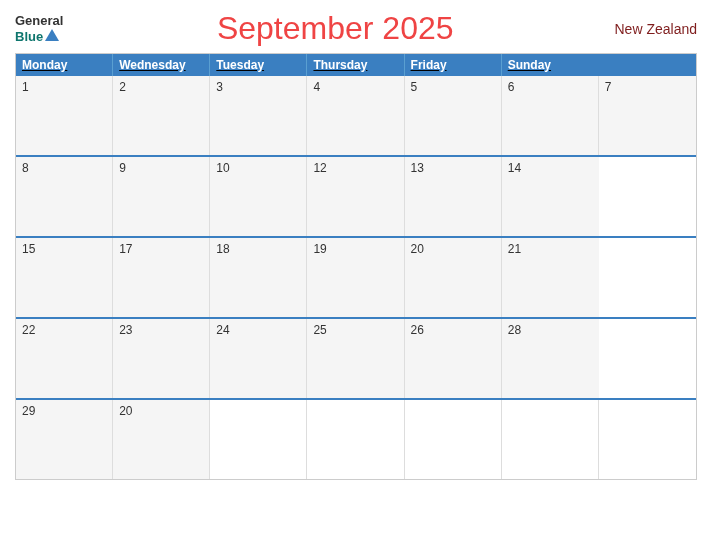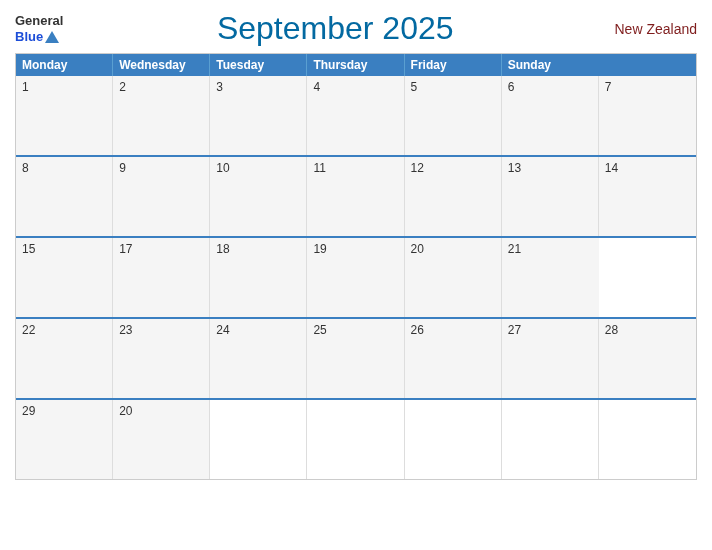--- a/index.html
+++ b/index.html
@@ -28,59 +28,60 @@
       flex-direction: column;
       font-size: 12px;
       line-height: 1.2;
     }
     .logo-general {
       color: #333;
       font-size: 13px;
       font-weight: bold;
     }
     .logo-blue {
-      color: #1d4ed8;
+      color: #0f766e;
       font-size: 13px;
       font-weight: bold;
       display: flex;
-      align-items: flex-end;
+      align-items: flex-start;
     }
     .logo-triangle {
       width: 0;
       height: 0;
       border-left: 7px solid transparent;
       border-right: 7px solid transparent;
       border-bottom: 12px solid #3a7fc1;
       display: inline-block;
       margin-left: 2px;
       margin-bottom: 1px;
     }
     .title {
       font-size: 32px;
-      color: #0369a1;
+      color: #ef4444;
       font-weight: normal;
       text-align: center;
       flex: 1;
     }
     .country {
       font-size: 14px;
       color: #7f1d1d;
       text-align: right;
       min-width: 90px;
     }
     .calendar {
       flex: 1;
       display: flex;
       flex-direction: column;
       border: 1px solid #ccc;
     }
     .cal-header {
       display: grid;
       grid-template-columns: repeat(7, 1fr);
       background: #3a7fc1;
+      text-decoration: underline;
     }
     .cal-header-cell {
       color: #fff;
       font-size: 12px;
       font-weight: bold;
       padding: 4px 6px;
       border-right: 1px solid #5a9fd1;
     }
     .cal-header-cell:last-child {
       border-right: none;
@@ -152,40 +153,38 @@
           <div class="cal-cell"><span class="day-num">3</span></div>
           <div class="cal-cell"><span class="day-num">4</span></div>
           <div class="cal-cell"><span class="day-num">5</span></div>
           <div class="cal-cell"><span class="day-num">6</span></div>
           <div class="cal-cell"><span class="day-num">7</span></div>
         </div>
         <div class="cal-week">
           <div class="cal-cell"><span class="day-num">8</span></div>
           <div class="cal-cell"><span class="day-num">9</span></div>
           <div class="cal-cell"><span class="day-num">10</span></div>
-          <div class="cal-cell"><span class="day-num">11</span></div>
           <div class="cal-cell"><span class="day-num">12</span></div>
           <div class="cal-cell"><span class="day-num">13</span></div>
           <div class="cal-cell"><span class="day-num">14</span></div>
         </div>
         <div class="cal-week">
           <div class="cal-cell"><span class="day-num">15</span></div>
           <div class="cal-cell"><span class="day-num">17</span></div>
           <div class="cal-cell"><span class="day-num">18</span></div>
           <div class="cal-cell"><span class="day-num">19</span></div>
           <div class="cal-cell"><span class="day-num">20</span></div>
           <div class="cal-cell"><span class="day-num">21</span></div>
         </div>
         <div class="cal-week">
           <div class="cal-cell"><span class="day-num">22</span></div>
           <div class="cal-cell"><span class="day-num">23</span></div>
           <div class="cal-cell"><span class="day-num">24</span></div>
           <div class="cal-cell"><span class="day-num">25</span></div>
           <div class="cal-cell"><span class="day-num">26</span></div>
-          <div class="cal-cell"><span class="day-num">27</span></div>
           <div class="cal-cell"><span class="day-num">28</span></div>
         </div>
         <div class="cal-week">
           <div class="cal-cell"><span class="day-num">29</span></div>
           <div class="cal-cell"><span class="day-num">20</span></div>
           <div class="cal-cell empty"></div>
           <div class="cal-cell empty"></div>
           <div class="cal-cell empty"></div>
           <div class="cal-cell empty"></div>
           <div class="cal-cell empty"></div>

